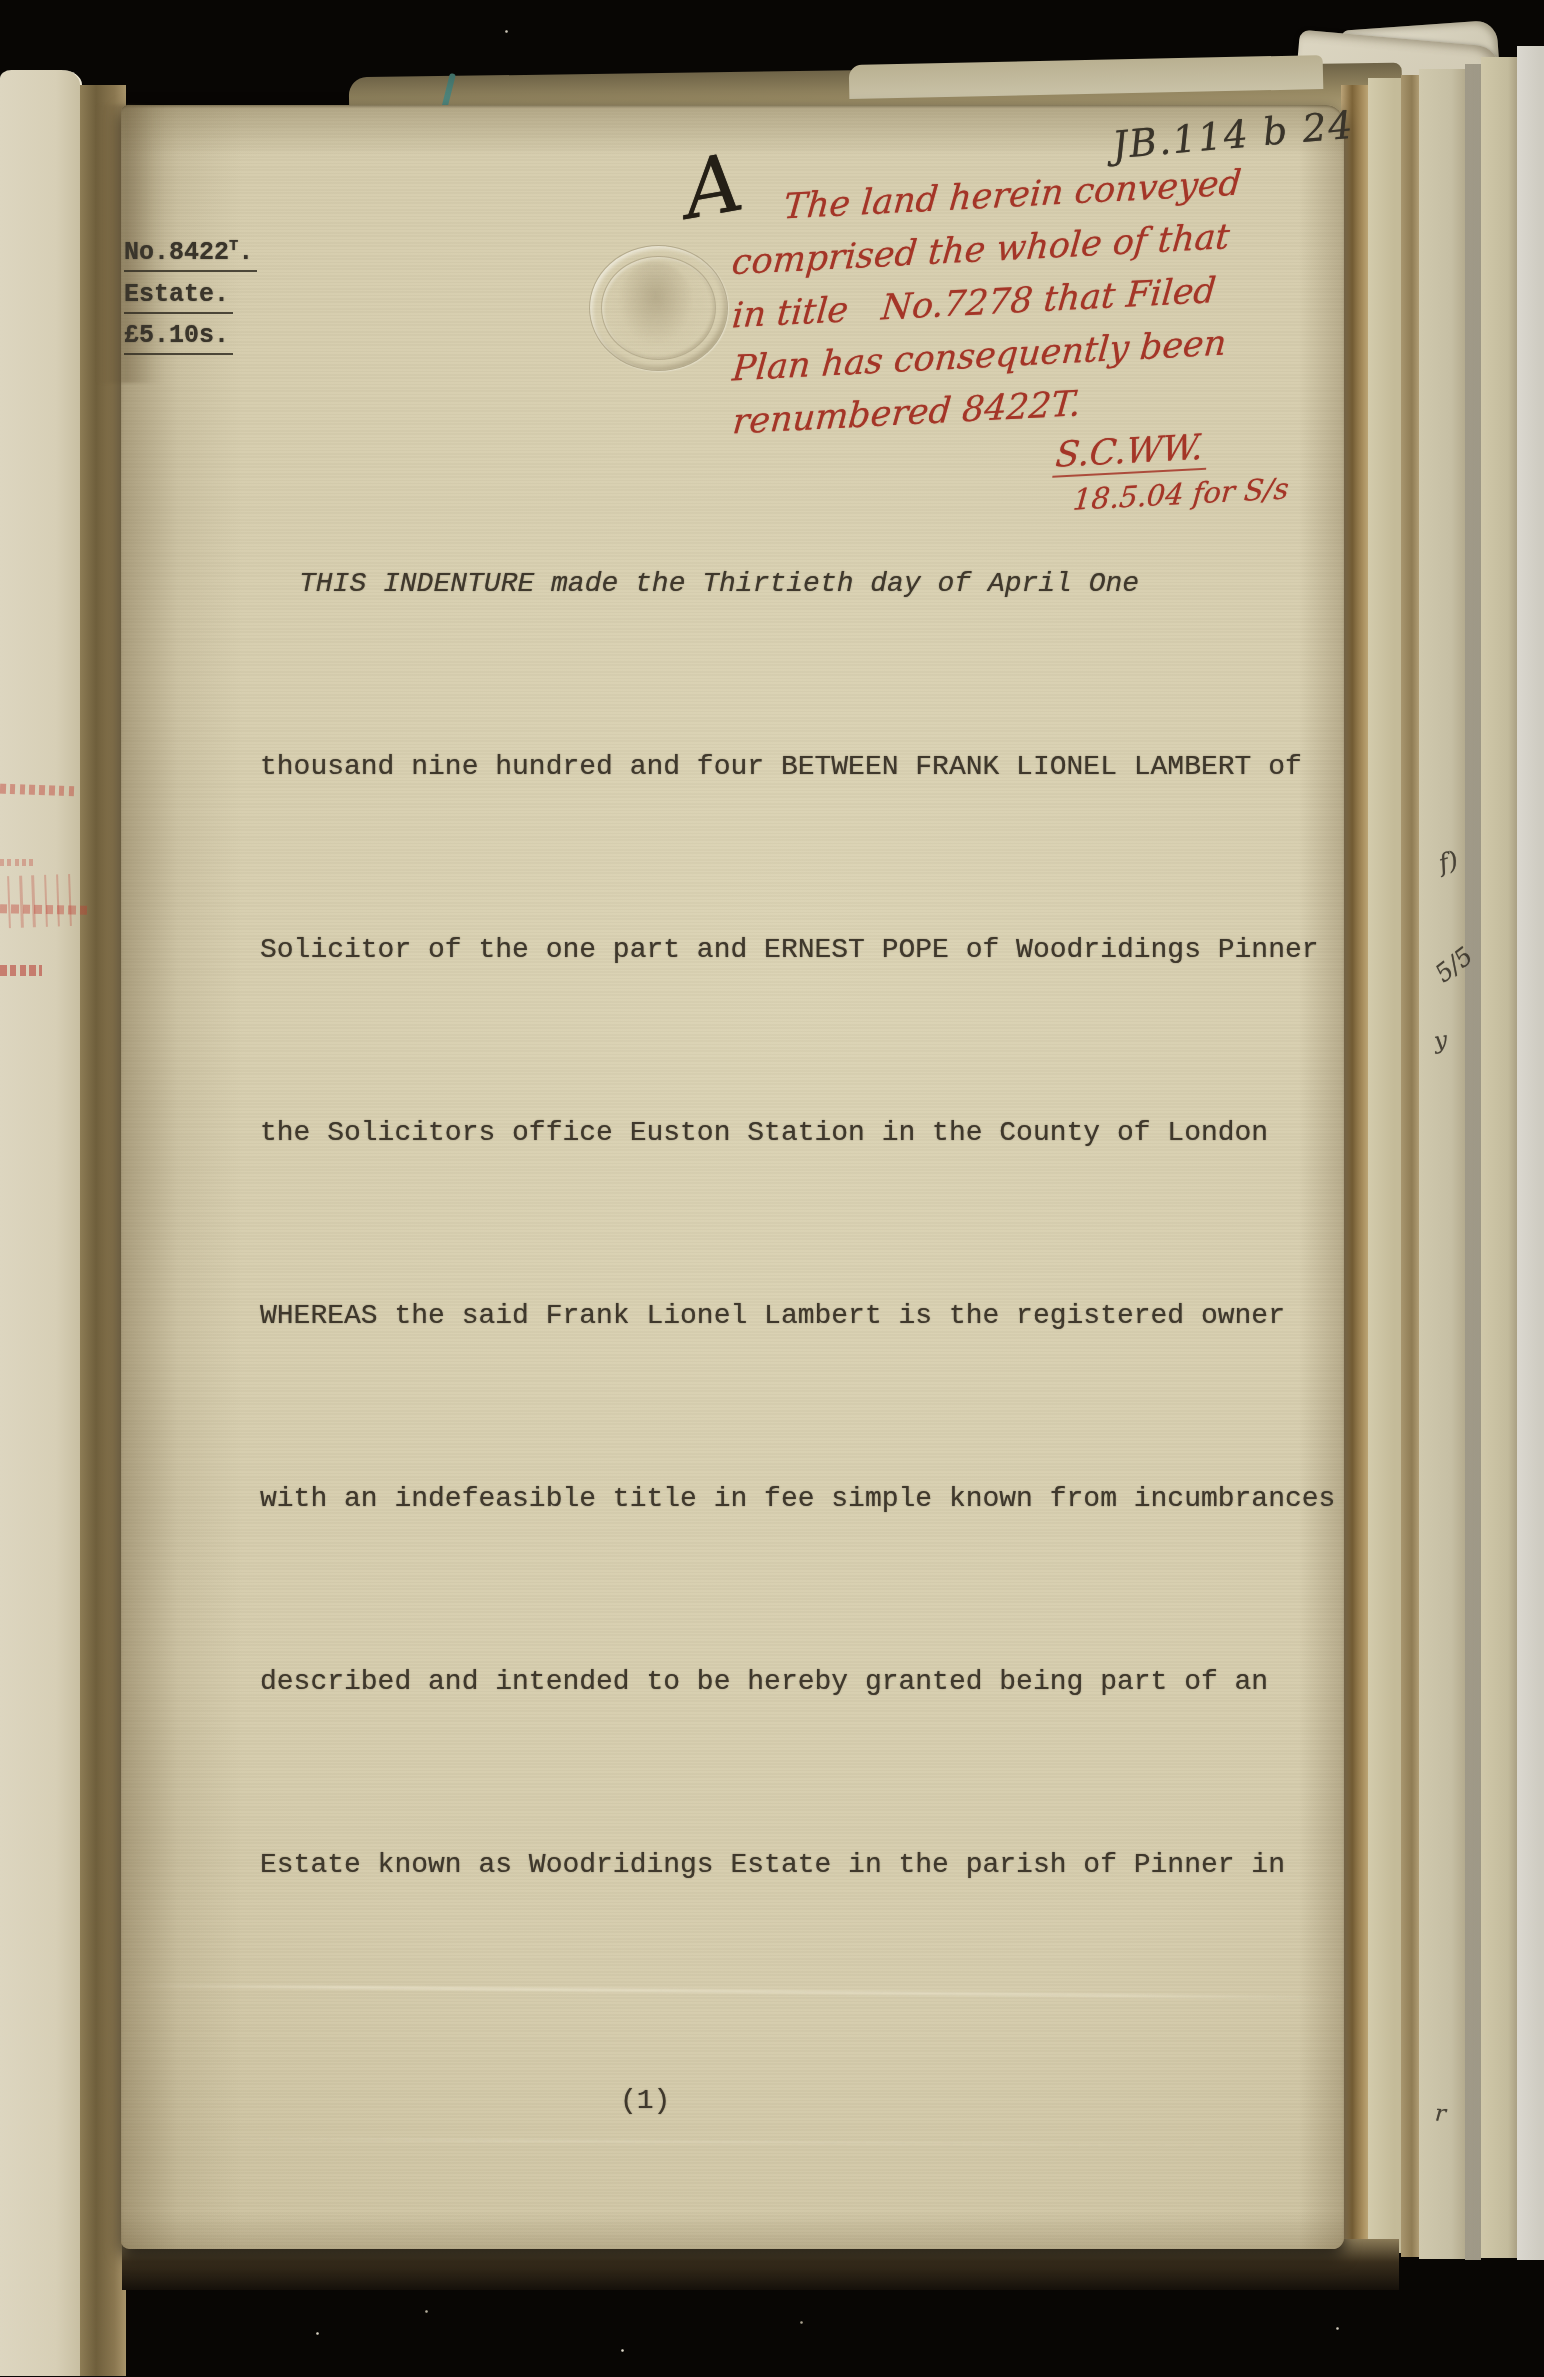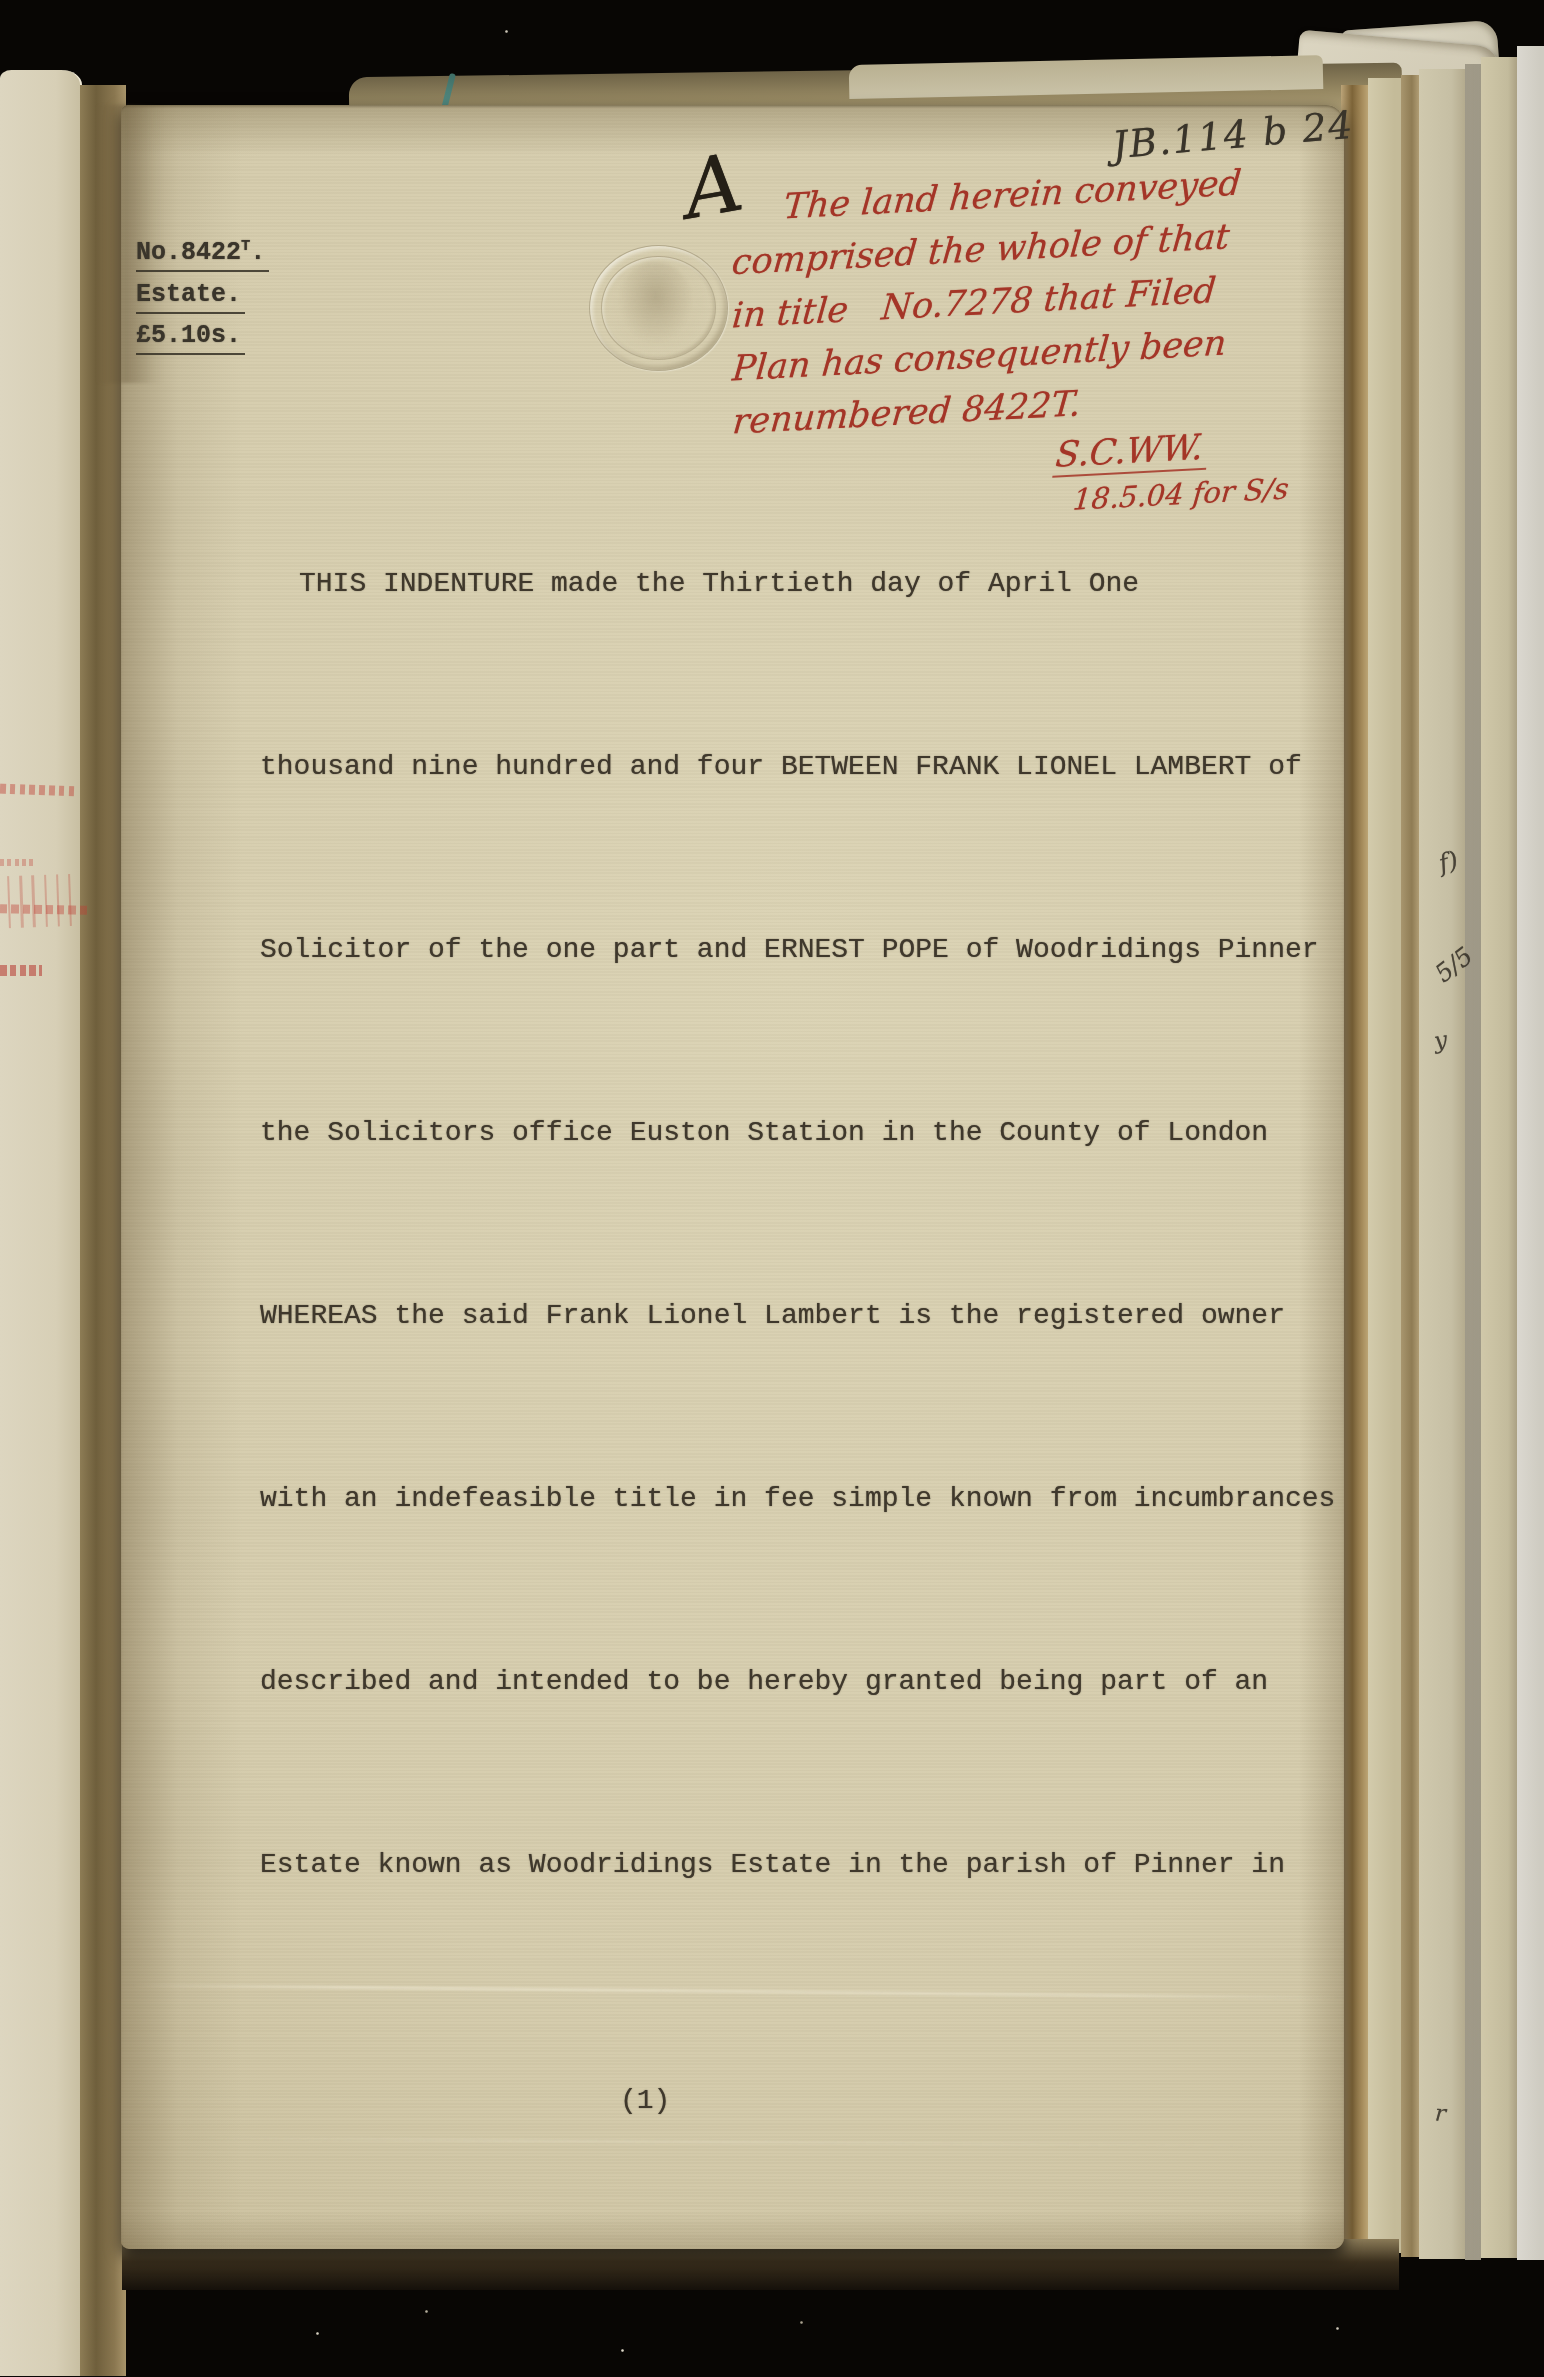--- a/index.html
+++ b/index.html
@@ -94,21 +94,21 @@
   .sm2{left:0;top:859px;width:34px;height:6.5px;
     background:repeating-linear-gradient(90deg,rgba(190,60,50,.4) 0 4.1px,rgba(190,60,50,0) 4.1px 7.3px);}
   .sm3{left:8.2px;top:875px;width:67px;height:52px;transform:rotate(-2deg);
     background:repeating-linear-gradient(90deg,rgba(185,55,45,.35) 0 2.4px,rgba(185,55,45,0) 2.4px 12.2px);}
   .sm4{left:0;top:905px;width:87px;height:9px;transform:rotate(1deg);
     background:repeating-linear-gradient(90deg,rgba(190,60,50,.5) 0 7.3px,rgba(190,60,50,0) 7.3px 11.4px);}
   .sm5{left:0;top:965px;width:42px;height:11.4px;
     background:repeating-linear-gradient(90deg,rgba(180,45,38,.65) 0 6.5px,rgba(180,45,38,0) 6.5px 9.8px);}
 
   
-  .stamp-block{left:136px;top:230px;z-index:5;
+  .stamp-block{left:124px;top:230px;z-index:5;
     font-family:"Liberation Mono",monospace;font-weight:bold;
     font-size:25px;color:#3a352b;text-shadow:0 0 1.2px rgba(58,53,43,.8);}
   .stamp-block .line{display:inline-block;border-bottom:2.4px solid rgba(52,47,37,.85);
     padding:0 4.1px 0.8px 0;margin-bottom:5.7px;white-space:pre;}
   .stamp-block .row{line-height:33px;}
   .sup{font-size:.62em;vertical-align:super;}
 
   .seal{left:589px;top:245px;width:137px;height:124px;z-index:4;
     border-radius:50%;border:1.6px solid rgba(140,128,100,.45);
     box-shadow:inset 2.4px 2.4px 4.1px rgba(255,255,252,.55), inset -2.4px -3.3px 4.9px rgba(118,103,72,.35), 0.8px 0.8px 1.6px rgba(255,255,250,.4);
@@ -140,21 +140,21 @@
   .rn-5{margin-left:14.7px;}
   .rn-sig{margin-left:341px;line-height:47px;}
   .rn-sig span{border-bottom:2.4px solid rgba(164,53,39,.85);padding:0 4.9px 0.8px 1.6px;}
   .rn-date{margin-left:364px;font-size:29px;line-height:44px;}
 
   .body-text{left:260px;top:431px;z-index:5;
     font-family:"Liberation Mono",monospace;font-size:28px;
     line-height:61px;color:#3f382c;white-space:pre;
     text-shadow:0 0 1.2px rgba(63,56,44,.78);}
   .body-text .bl{white-space:pre;}
-  .bl.indent{padding-left:39px;}
+  .bl.indent{padding-left:39px;font-style:italic;}
 
   .page-number{left:620px;top:2070px;z-index:5;
     font-family:"Liberation Mono",monospace;font-size:28px;line-height:61px;
     color:#3f382c;text-shadow:0 0 1.2px rgba(63,56,44,.78);}
 
   .edge-mark{z-index:5;font-family:"DejaVu Serif",serif;font-style:italic;
     color:#332e25;opacity:.85;text-shadow:0 0 0.8px rgba(51,46,37,.6);}
   .em1{left:1439px;top:847px;font-size:24.5px;transform:rotate(-14deg);}
   .em2{left:1434px;top:950px;font-size:24.5px;transform:rotate(-38deg);}
   .em3{left:1434px;top:1027px;font-size:23px;transform:rotate(-8deg);}

